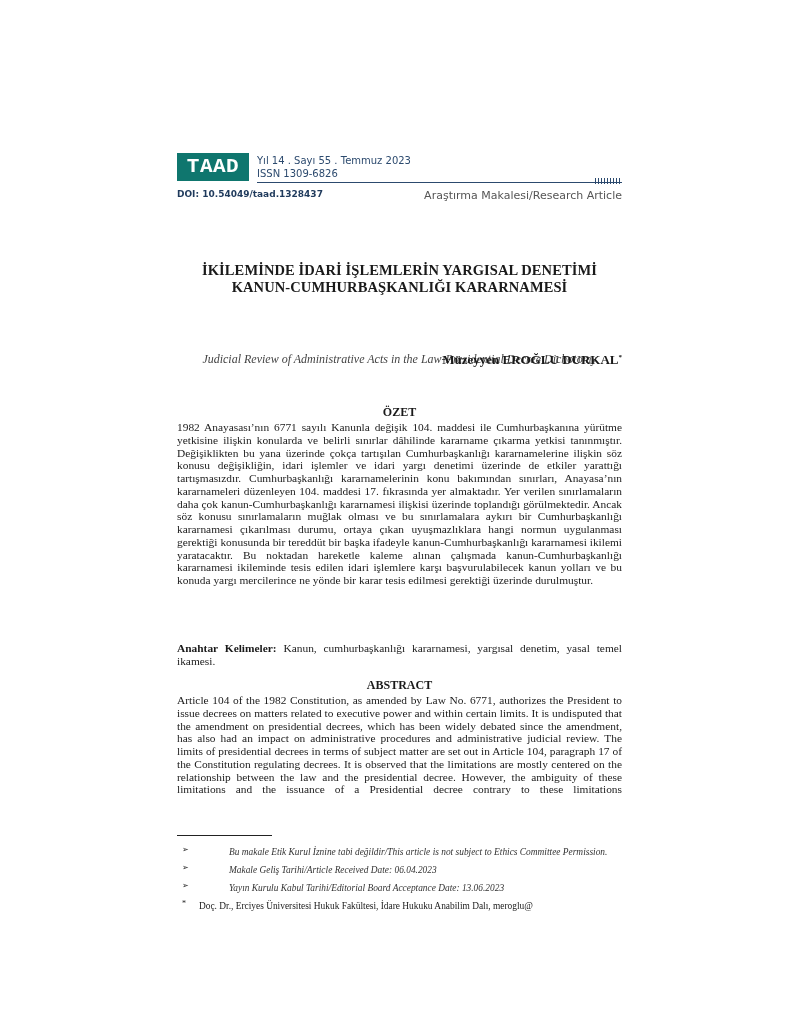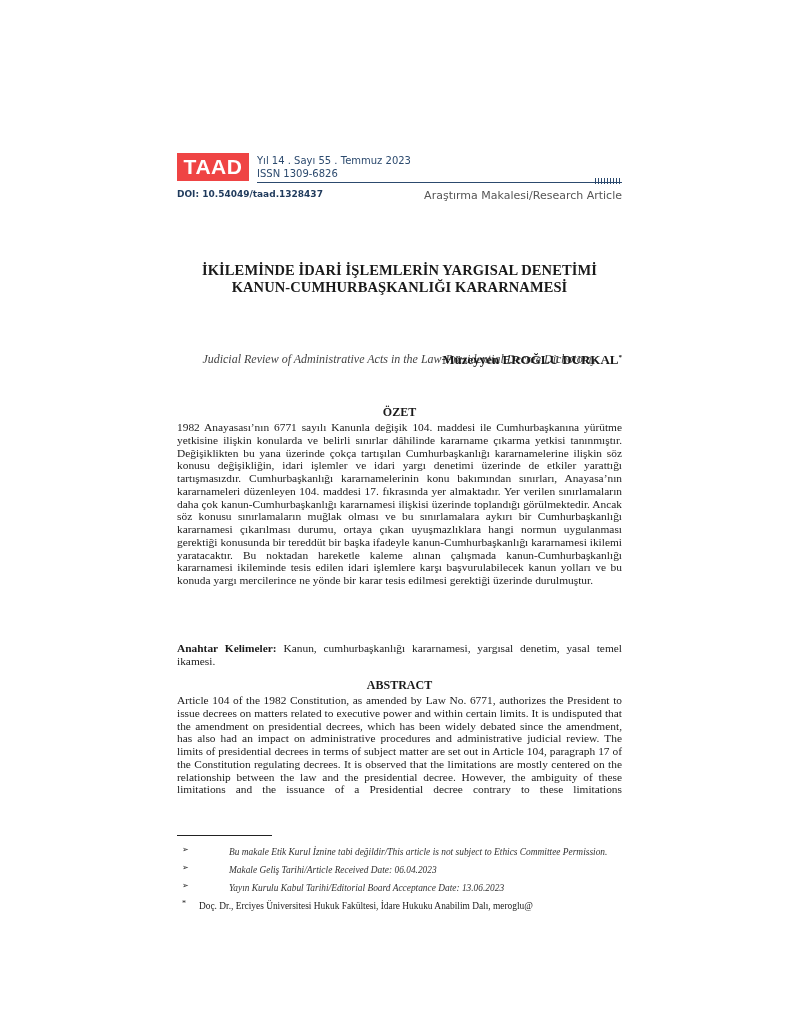--- a/index.html
+++ b/index.html
@@ -1,22 +1,22 @@
 <!DOCTYPE html>
 <html><head>
   <meta charset="utf-8">
   <style>
     html, body { margin: 0; padding: 0; background: #ffffff; }
     body { width: 791px; height: 1024px; position: relative; overflow: hidden; font-family: "Liberation Serif", serif; color: #1a1a1a; }
     .page { position: absolute; left: 0; top: 0; width: 791px; height: 1024px; }
 
     
     .hdr { position: absolute; left: 177px; top: 153px; width: 445px; height: 50px; }
-    .logo { position: absolute; left: 0; top: 0; width: 72px; height: 28px; background: #ef4444; color: #fff;
-            font-family: Liberation Sans, sans-serif; font-weight: bold; font-size: 21px; line-height: 28px; text-align: center; letter-spacing: 0.5px; }
+    .logo { position: absolute; left: 0; top: 0; width: 72px; height: 28px; background: #0f766e; color: #fff;
+            font-family: Liberation Mono, monospace; font-weight: bold; font-size: 21px; line-height: 28px; text-align: center; letter-spacing: 0.5px; }
     .issue { position: absolute; left: 80px; top: 1px; font-family: "DejaVu Sans", sans-serif; font-size: 10px; color: #2c4a6e; line-height: 13px; }
     .hline { position: absolute; left: 80px; top: 29px; width: 338px; height: 1px; background: #2c4a6e; }
     .ticks { position: absolute; left: 418px; top: 25px; width: 27px; height: 6px;
              background: repeating-linear-gradient(90deg, #2c4a6e 0 1px, transparent 1px 3px); }
     .ticks::after { content: ""; position: absolute; left: 0; top: 4px; width: 27px; height: 1px; background: #2c4a6e; }
     .doi { position: absolute; left: 0; top: 36px; font-family: "DejaVu Sans", sans-serif; font-weight: bold; font-size: 9px; color: #1f3a5c; }
     .rtype { position: absolute; right: 0; top: 36px; font-family: "DejaVu Sans", sans-serif; font-size: 11px; color: #555; }
 
     
     .title { position: absolute; left: 177px; top: 262px; width: 445px; text-align: center; font-weight: bold; font-size: 14.5px; line-height: 17px; letter-spacing: 0.1px; }

